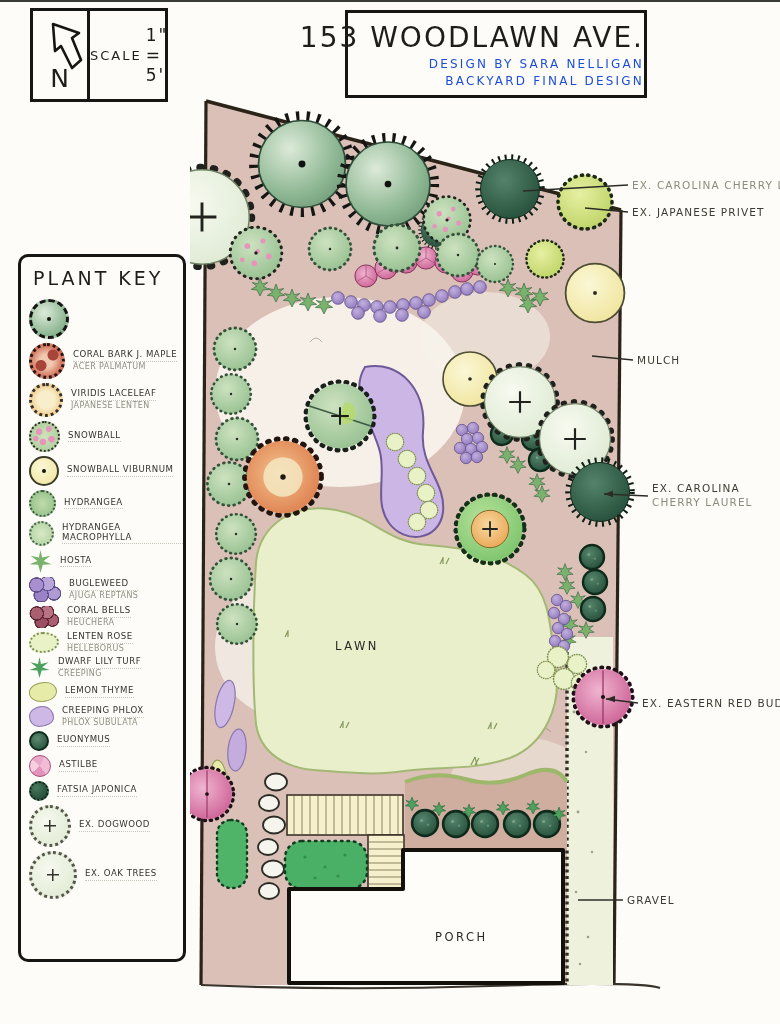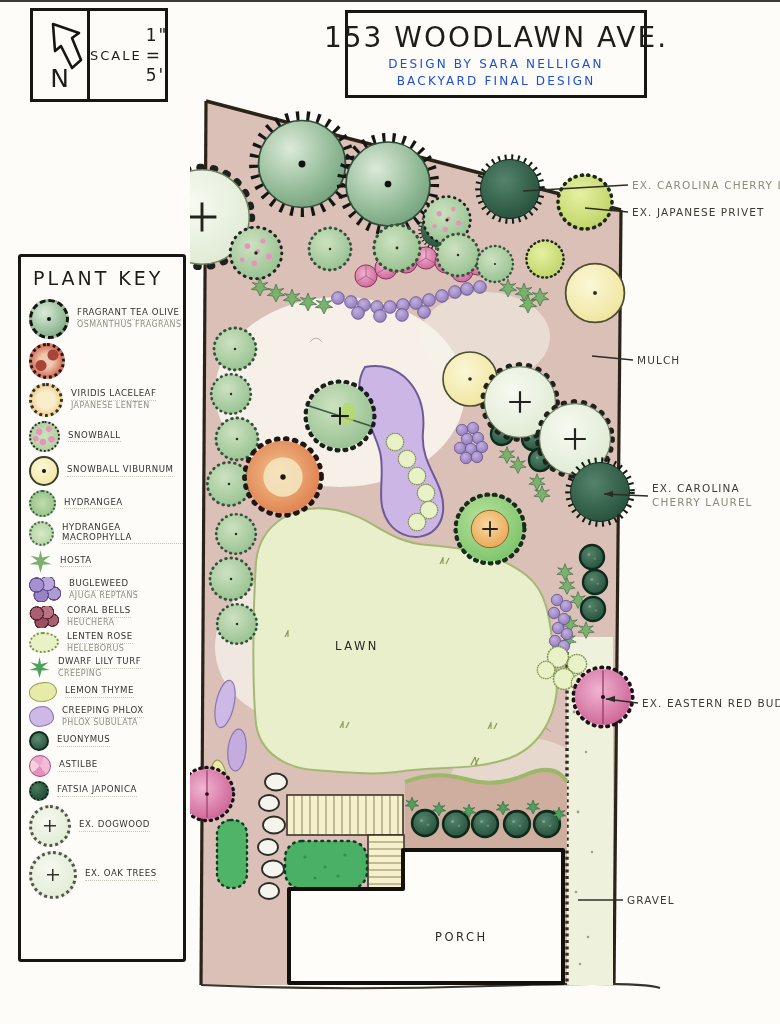--- a/index.html
+++ b/index.html
@@ -12,27 +12,27 @@
         border:3px solid #161614;background:#fdfcf8}
   .compass-cell{width:64px;border-right:3px solid #161614;display:flex;flex-direction:column;
         align-items:center;justify-content:center}
   .compass-n{font-size:25px;margin-top:-6px;letter-spacing:1px}
   .scale-cell{flex:1;display:flex;flex-direction:row;align-items:center;justify-content:center;gap:4px}
   .scale-title{font-size:13px;letter-spacing:2px}
   .scale-value{font-size:17px;letter-spacing:2px}
 
   
   .title-block{position:absolute;left:345px;top:8px;width:296px;height:82px;border:3px solid #161614;
-        background:#fdfcf8;display:flex;flex-direction:column;align-items:center;justify-content:center;gap:3px}
+        background:#fdfcf8;display:flex;flex-direction:column;align-items:flex-end;justify-content:center;gap:3px}
   .tb-address{font-size:28px;letter-spacing:2px;white-space:nowrap}
   .tb-sub{font-size:12px;letter-spacing:2.2px;color:#1d4ed8;white-space:nowrap}
 
   
   .key-box{position:absolute;left:18px;top:252px;width:168px;height:708px;border:3px solid #161614;
-        border-radius:3px;background:#fdfcf8;padding:8px 0 4px 8px;box-sizing:border-box;overflow:hidden}
+        border-radius:10px;background:#fdfcf8;padding:8px 0 4px 8px;box-sizing:border-box;overflow:hidden}
   .key-title{font-size:19px;letter-spacing:3px;margin:2px 0 10px 4px}
   .key-row{display:flex;align-items:center;gap:8px;margin-bottom:4px}
   .key-text{display:flex;flex-direction:column;line-height:1.15;min-width:0}
   .kname{font-size:8.6px;letter-spacing:.5px;color:#34332e;border-bottom:1px dotted #c8c6ba;padding-bottom:1px}
   .klatin{font-size:8px;letter-spacing:.4px;color:#8f8e82}
   .klatin:empty{display:none}
 
   .sym{flex:0 0 auto;position:relative;box-sizing:border-box;border-radius:50%}
   .s-tea{width:40px;height:40px;border:3px dashed #151513;
      background:radial-gradient(circle at 36% 32%,#dcead8,#8fb894 68%,#6f9b78)}
@@ -117,27 +117,27 @@
     <div class="tb-address hand">153 WOODLAWN AVE.</div>
     <div class="tb-sub">DESIGN BY SARA NELLIGAN</div>
     <div class="tb-sub">BACKYARD FINAL DESIGN</div>
   </div>
 
   <div class="key-box">
     <div class="key-title hand">PLANT KEY</div>
 
     <div class="key-row">
       <span class="sym s-tea"></span>
-      <div class="key-text">
-          <div class="kname">FRAGRANT TEA OLIVE</div>
-      <div class="klatin">OSMANTHUS FRAGRANS</div>
+    </div>
+    <div class="key-row">
+      <span class="sym s-coral"></span>
+      <div class="key-text">
+          <div class="kname">CORAL BARK J. MAPLE</div>
+      <div class="klatin">ACER PALMATUM</div>
         </div>
-    </div>
-    <div class="key-row">
-      <span class="sym s-coral"></span>
     </div>
     <div class="key-row">
       <span class="sym s-viridis"></span>
       <div class="key-text">
           <div class="kname">VIRIDIS LACELEAF</div>
       <div class="klatin">JAPANESE LENTEN</div>
         </div>
     </div>
     <div class="key-row">
       <span class="sym s-camellia"></span>

